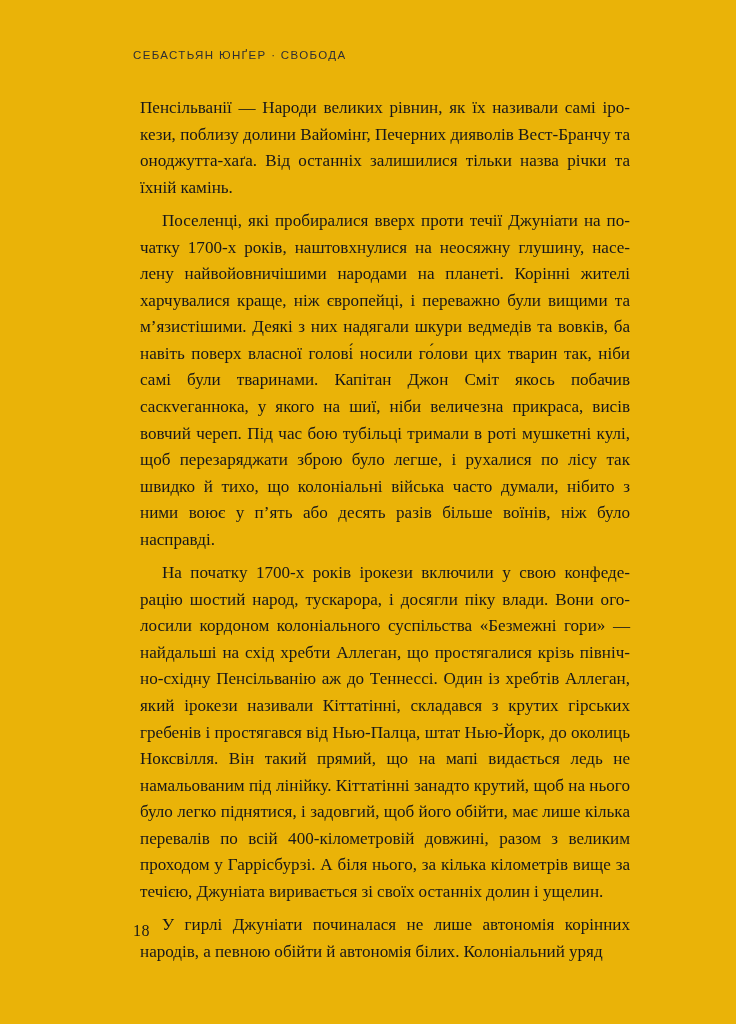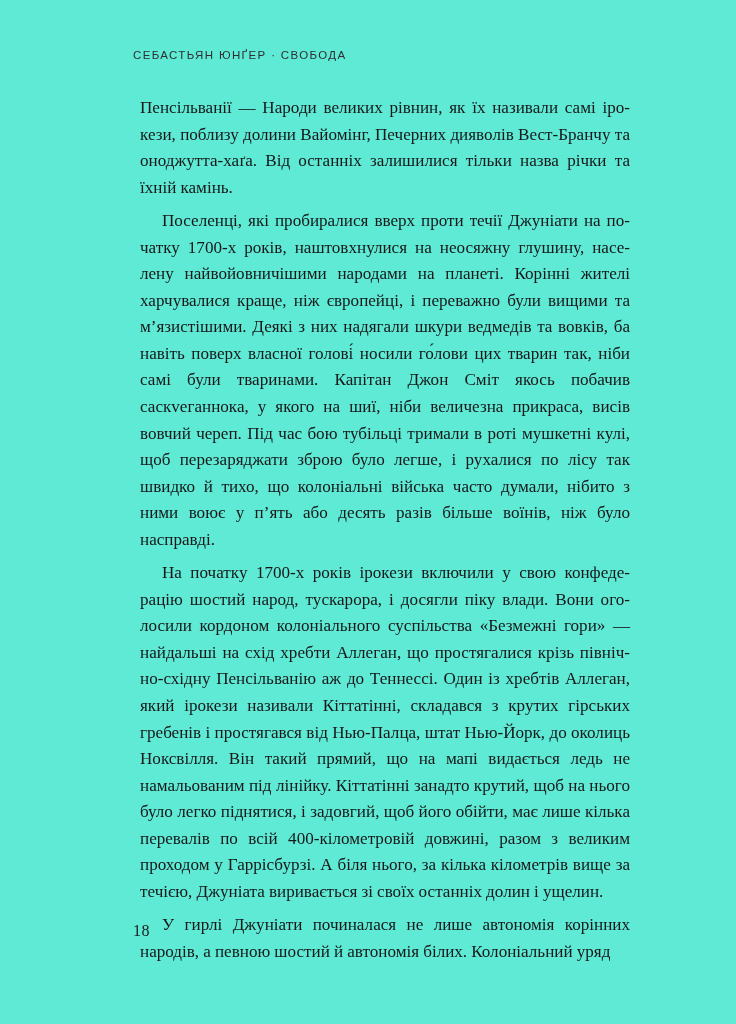--- a/index.html
+++ b/index.html
@@ -13,21 +13,21 @@
     position: relative;
     overflow: hidden;
     font-family: "Liberation Serif", "DejaVu Serif", serif;
     color: #1a1a1a;
     -webkit-font-smoothing: antialiased;
   }
 
   .page {
     position: absolute;
     inset: 0;
-    background: #5eead4;
+    background: #eab308;
   }
 
   
   .running-head {
     position: absolute;
     left: 133px;
     top: 48px;
     width: 505px;
     font-family: "Liberation Sans", "DejaVu Sans", sans-serif;
     font-size: 11.5px;
@@ -76,18 +76,18 @@
 <body>
 
 <div class="page">
 
   <div class="running-head">Себастьян Юнґер · Свобода</div>
 
   <div class="text-block">
     <p class="para">Пенсільванії — Народи великих рівнин, як їх називали самі іро­кези, поблизу долини Вайомінг, Печерних дияволів Вест-Бран­чу та оноджутта-хаґа. Від останніх залишилися тільки назва річ­ки та їхній камінь.</p>
     <p class="para">Поселенці, які пробиралися вверх проти течії Джуніати на по­чатку 1700-х років, наштовхнулися на неосяжну глушину, насе­лену найвойовничішими народами на планеті. Корінні жителі харчувалися краще, ніж європейці, і переважно були вищими та м’язистішими. Деякі з них надягали шкури ведмедів та вов­ків, ба навіть поверх власної голові́ носили го́лови цих тварин так, ніби самі були тваринами. Капітан Джон Сміт якось поба­чив саскveганнока, у якого на шиї, ніби величезна прикраса, ви­сів вовчий череп. Під час бою тубільці тримали в роті мушкетні кулі, щоб перезаряджати зброю було легше, і рухалися по лісу так швидко й тихо, що колоніальні війська часто думали, ніби­то з ними воює у п’ять або десять разів більше воїнів, ніж було насправді.</p>
     <p class="para">На початку 1700-х років ірокези включили у свою конфеде­рацію шостий народ, тускарора, і досягли піку влади. Вони ого­лосили кордоном колоніального суспільства «Безмежні гори» — найдальші на схід хребти Аллеган, що простягалися крізь північ­но-східну Пенсільванію аж до Теннессі. Один із хребтів Аллеган, який ірокези називали Кіттатінні, складався з крутих гірських гребенів і простягався від Нью-Палца, штат Нью-Йорк, до око­лиць Ноксвілля. Він такий прямий, що на мапі видається ледь не намальованим під лінійку. Кіттатінні занадто крутий, щоб на нього було легко піднятися, і задовгий, щоб його обійти, має лише кілька перевалів по всій 400-кілометровій довжині, разом з великим проходом у Гаррісбурзі. А біля нього, за кілька кіло­метрів вище за течією, Джуніата виривається зі своїх останніх долин і ущелин.</p>
-    <p class="para">У гирлі Джуніати починалася не лише автономія корінних народів, а певною шостий й автономія білих. Колоніальний уряд</p>
+    <p class="para">У гирлі Джуніати починалася не лише автономія корінних народів, а певною обійти й автономія білих. Колоніальний уряд</p>
   </div>
 
   <div class="folio">18</div>
 
 </div>
 
 </body></html>

